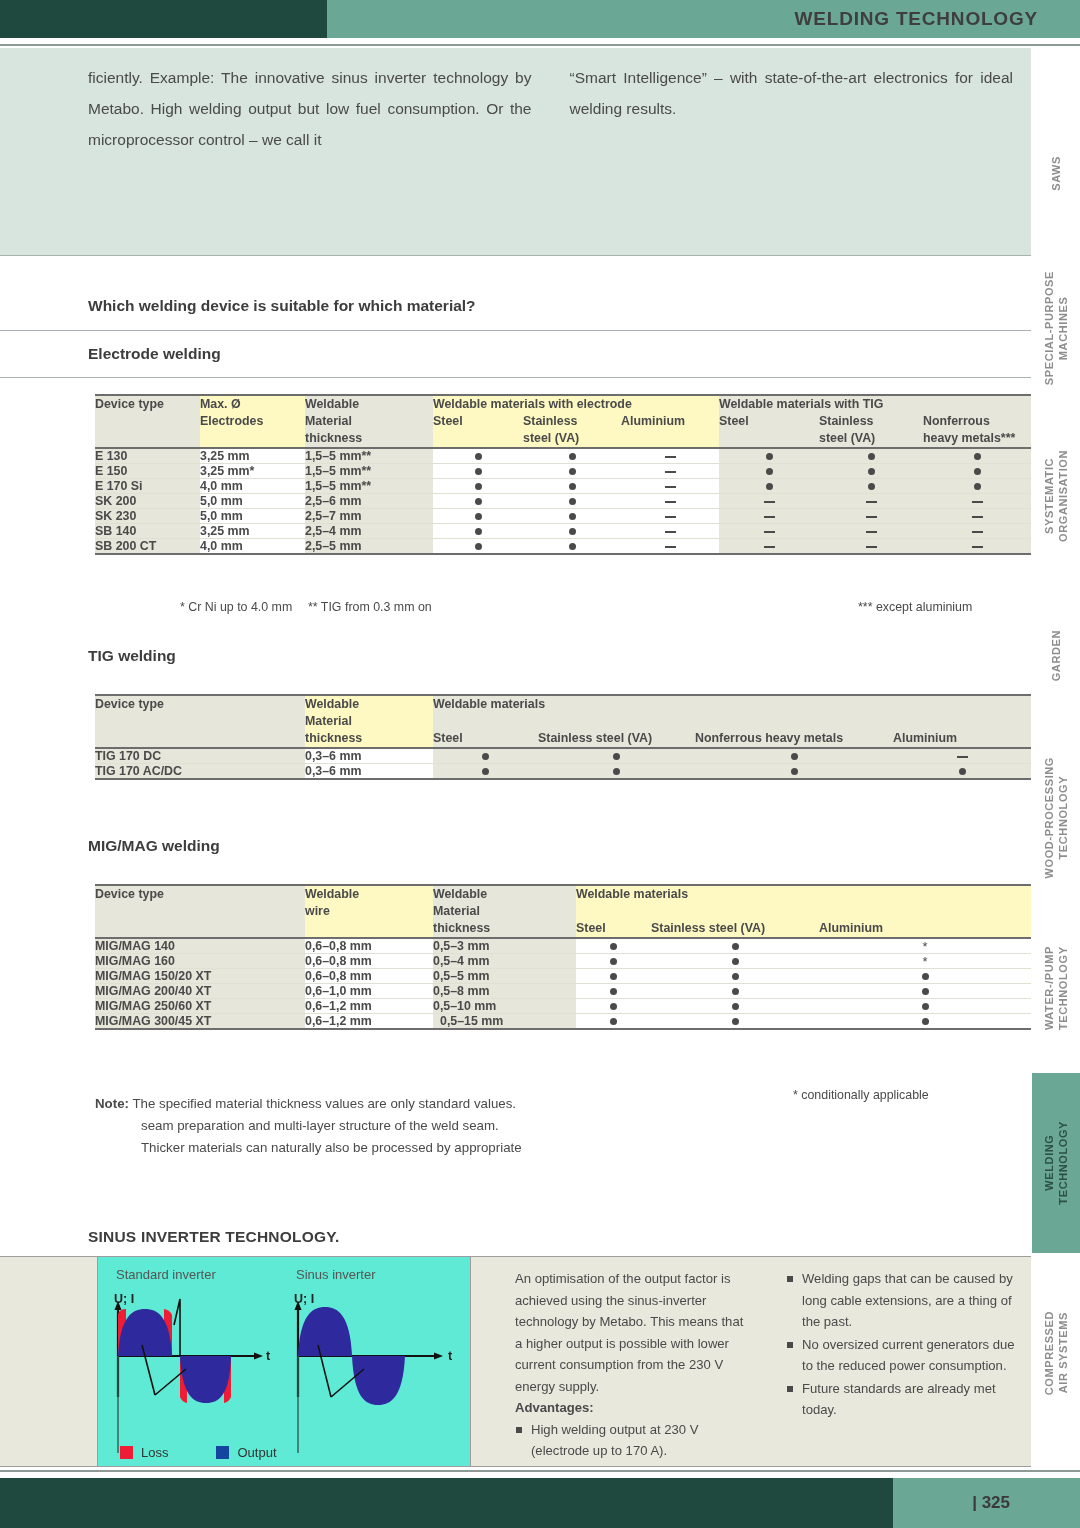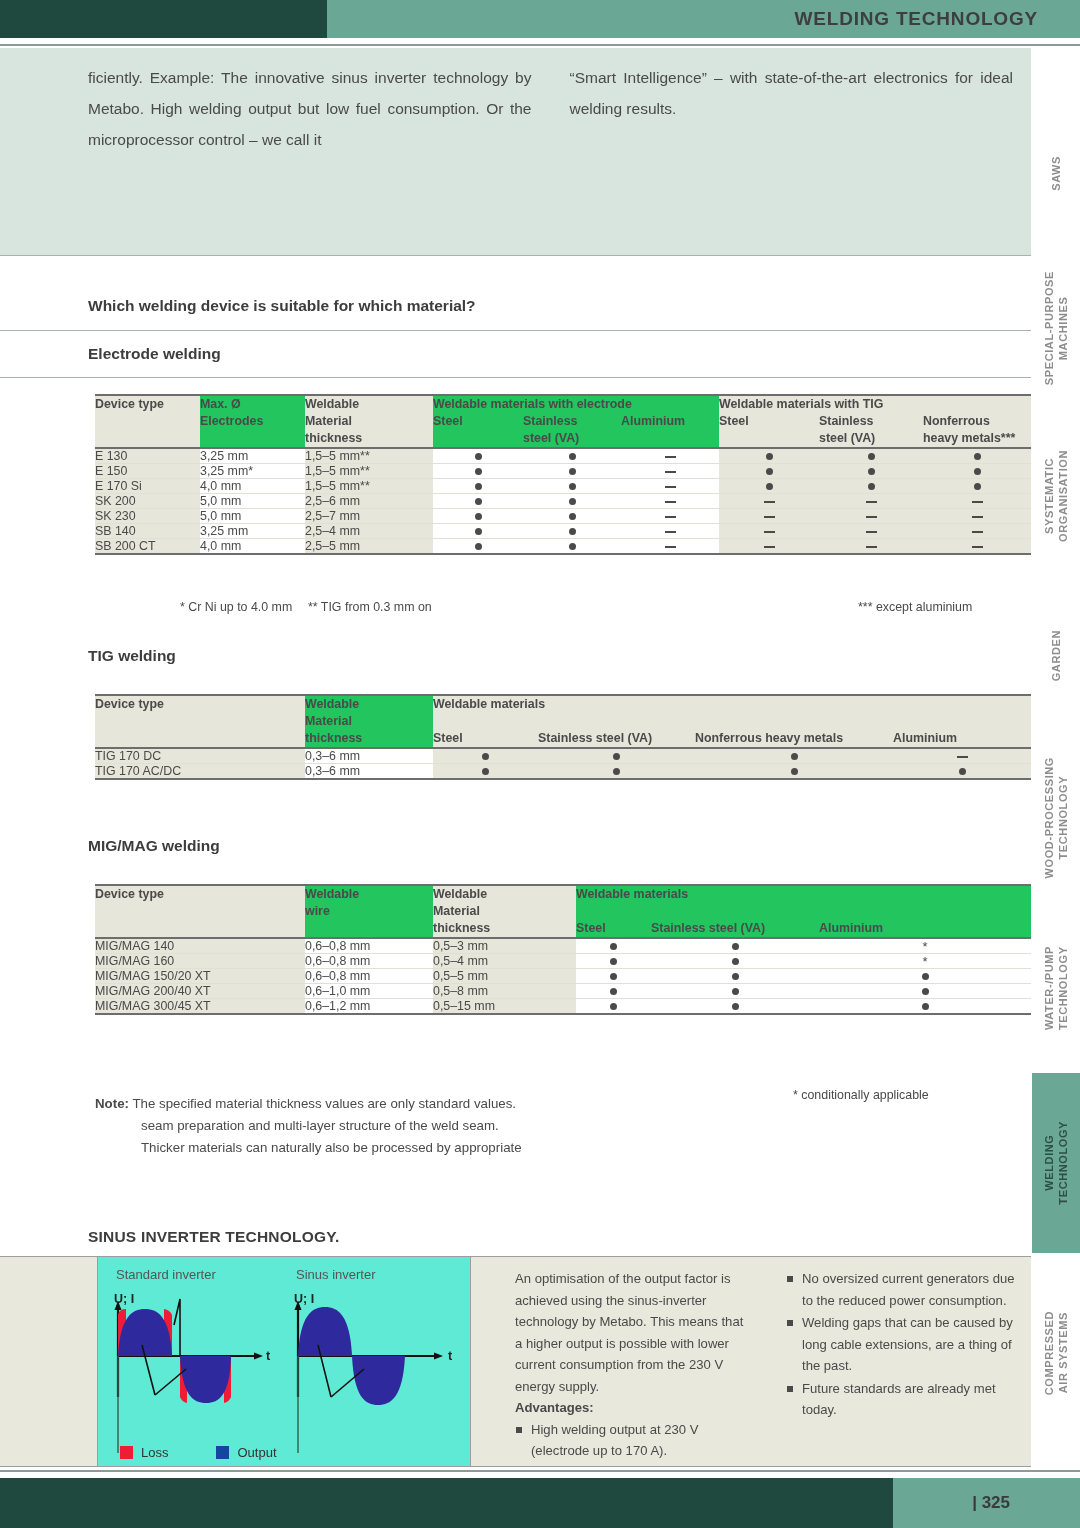--- a/index.html
+++ b/index.html
@@ -41,29 +41,29 @@
 
   .sub-heading { position: absolute; left: 88px; font-size: 15.5px; font-weight: bold; color: #3d3d3d; }
 
   
   table.dt {
     position: absolute; border-collapse: collapse;
     font-size: 12.4px; color: #4a4a4a;
   }
   table.dt th, table.dt td { padding: 0; vertical-align: top; }
   .hdrrow td { background: #e6e6da; font-weight: bold; padding-top: 9px; padding-bottom: 8px; }
-  .hdrrow td.white { background: #22c55e; }
+  .hdrrow td.white { background: #fef9c3; }
   .hdr-top-line { border-top: 2px solid #6d6d6d; }
   .hdr-bot-line { border-bottom: 2px solid #6d6d6d; }
   .drow td { padding-top: 4px; padding-bottom: 4px; border-bottom: 1px solid #e0e0d3; }
   .drow:last-child td { border-bottom: none; }
   .tab-bottom { border-bottom: 2px solid #6d6d6d; margin-left: 30px; }
   .shade { background: #e6e6da; }
   .plain { background: #ffffff; }
-  .cellpad { padding-left: 10px; }
+  .cellpad { padding-left: 10px; font-weight: bold; }
   .mark { text-align: center; font-size: 12px; }
   .dot { display: inline-block; width: 7px; height: 7px; border-radius: 50%; background: #4a4a4a; vertical-align: middle; }
   .dash { display: inline-block; width: 11px; height: 2px; background: #4a4a4a; vertical-align: middle; }
   .ast { display: inline-block; font-size: 13px; line-height: 8px; color: #4a4a4a; vertical-align: middle; }
   .hdr-lines div { line-height: 17px; }
 
   
   .fn { position: absolute; font-size: 12.4px; color: #4a4a4a; }
 
   
@@ -380,23 +380,31 @@
         </tr>
         <tr class="drow">
           <td class="cellpad shade">MIG/MAG 200/40 XT</td>
           <td class="cellpad plain">0,6–1,0 mm</td>
           <td class="cellpad shade">0,5–8 mm</td>
           <td class="mark plain"><span class="dot"></span></td>
           <td class="mark plain"><span class="dot"></span></td>
           <td class="mark plain"><span class="dot"></span></td>
         </tr>
         <tr class="drow">
+          <td class="cellpad shade">MIG/MAG 250/60 XT</td>
+          <td class="cellpad plain">0,6–1,2 mm</td>
+          <td class="cellpad shade">0,5–10 mm</td>
+          <td class="mark plain"><span class="dot"></span></td>
+          <td class="mark plain"><span class="dot"></span></td>
+          <td class="mark plain"><span class="dot"></span></td>
+        </tr>
+        <tr class="drow">
           <td class="cellpad shade" style="border-bottom: 2px solid rgb(109, 109, 109);">MIG/MAG 300/45 XT</td>
           <td class="cellpad plain" style="border-bottom: 2px solid rgb(109, 109, 109);">0,6–1,2 mm</td>
-          <td class="cellpad shade" style="border-bottom: 2px solid rgb(109, 109, 109);">0,5–15 mm</td>
+          <td class="cellpad shade" style="border-bottom: 2px solid rgb(109, 109, 109); padding-left: 7px;">0,5–15 mm</td>
           <td class="mark plain" style="border-bottom: 2px solid rgb(109, 109, 109);"><span class="dot"></span></td>
           <td class="mark plain" style="border-bottom: 2px solid rgb(109, 109, 109);"><span class="dot"></span></td>
           <td class="mark plain" style="border-bottom: 2px solid rgb(109, 109, 109);"><span class="dot"></span></td>
         </tr>
       </tbody>
   </table>
 
   <div class="fn" style="left:793px; top:1088px">* conditionally applicable</div>
 
   <div class="note-block">
@@ -463,22 +471,22 @@
   <div class="sinus-text c1">
     <div>An optimisation of the output factor is achieved using the sinus-inverter technology by Metabo. This means that a higher output is possible with lower current consumption from the 230 V energy supply.</div>
     <div class="adv">Advantages:</div>
     <ul class="bl">
       <li>High welding output at 230 V (electrode up to 170 A).</li>
     </ul>
   </div>
 
   <div class="sinus-text c2">
     <ul class="bl">
+      <li>Welding gaps that can be caused by long cable extensions, are a thing of the past.</li>
       <li>No oversized current generators due to the reduced power con­sumption.</li>
-      <li>Welding gaps that can be caused by long cable extensions, are a thing of the past.</li>
       <li>Future standards are already met today.</li>
     </ul>
   </div>
 
   <div class="sidebar">
     <div class="stab" style="top:50px; height:150px">
       <span class="vt">SAWS</span>
     </div>
     <div class="stab" style="top:200px; height:160px">
       <span class="vt">SPECIAL-PURPOSE

